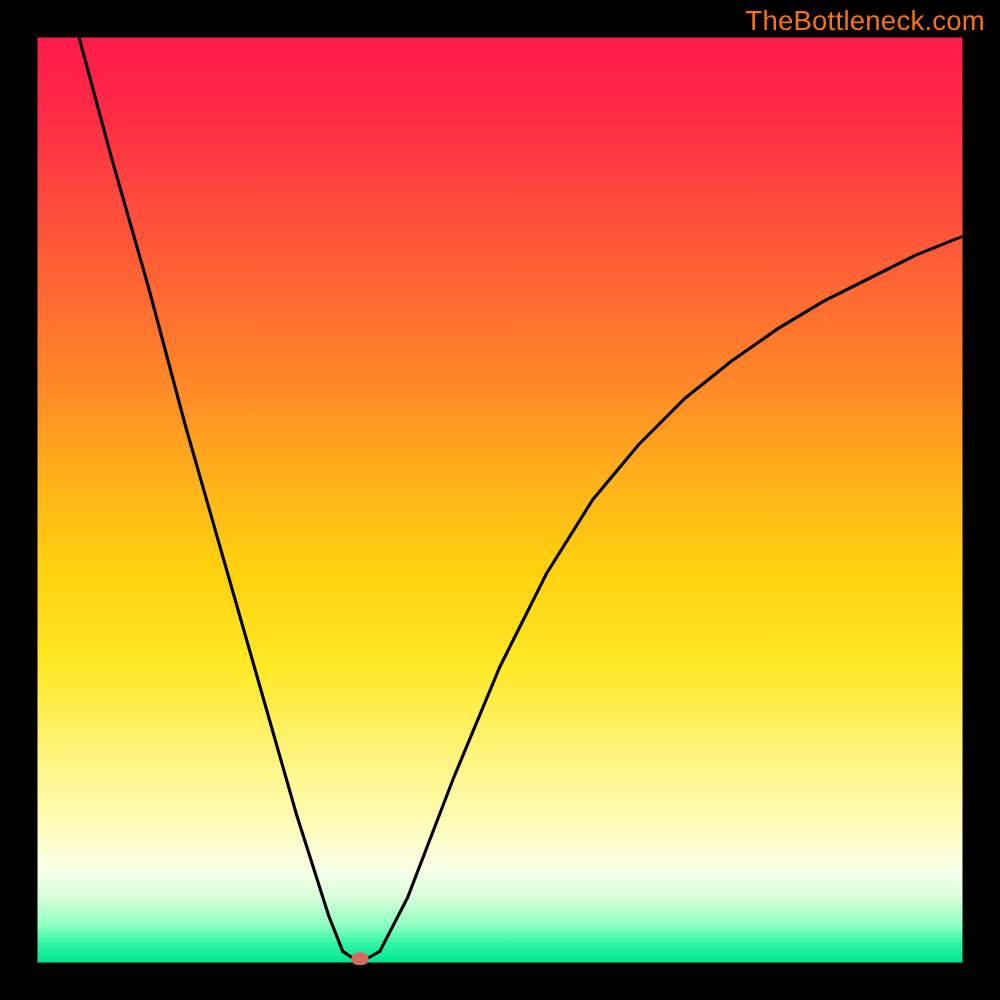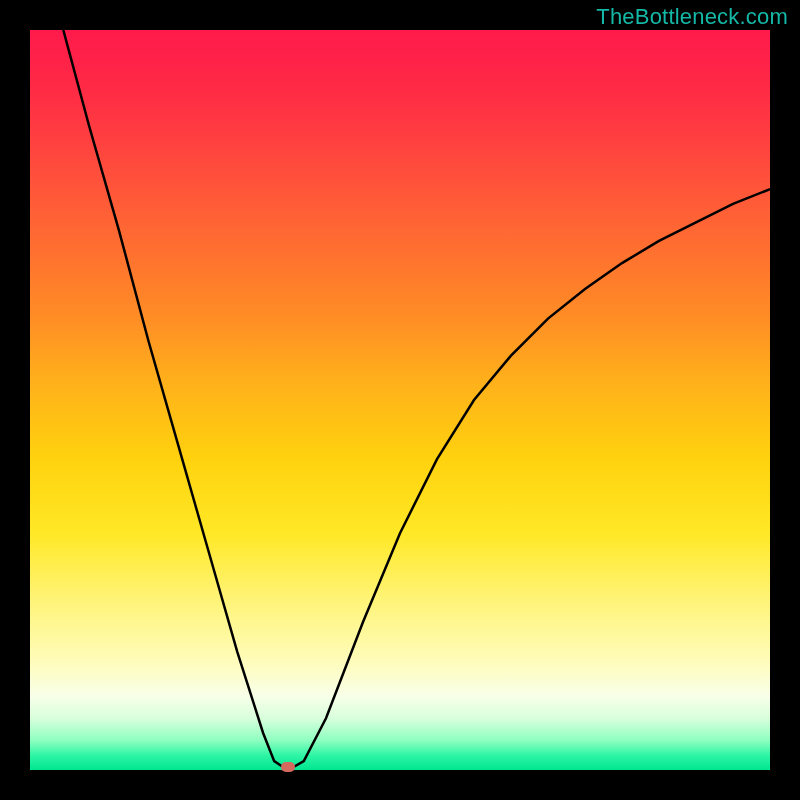--- a/index.html
+++ b/index.html
@@ -32,21 +32,21 @@
       #d8ffdc 93%,
       #8effc0 96%,
       #2ef5a5 98%,
       #00e690 100%
     );
   }
   .attribution {
     position: absolute;
     top: 4px;
     right: 12px;
-    color: #14b8a6;
+    color: #f97316;
     font-size: 22px;
     font-weight: 500;
     letter-spacing: 0.2px;
   }
   svg.curve {
     position: absolute;
     left: 0;
     top: 0;
     width: 740px;
     height: 740px;

